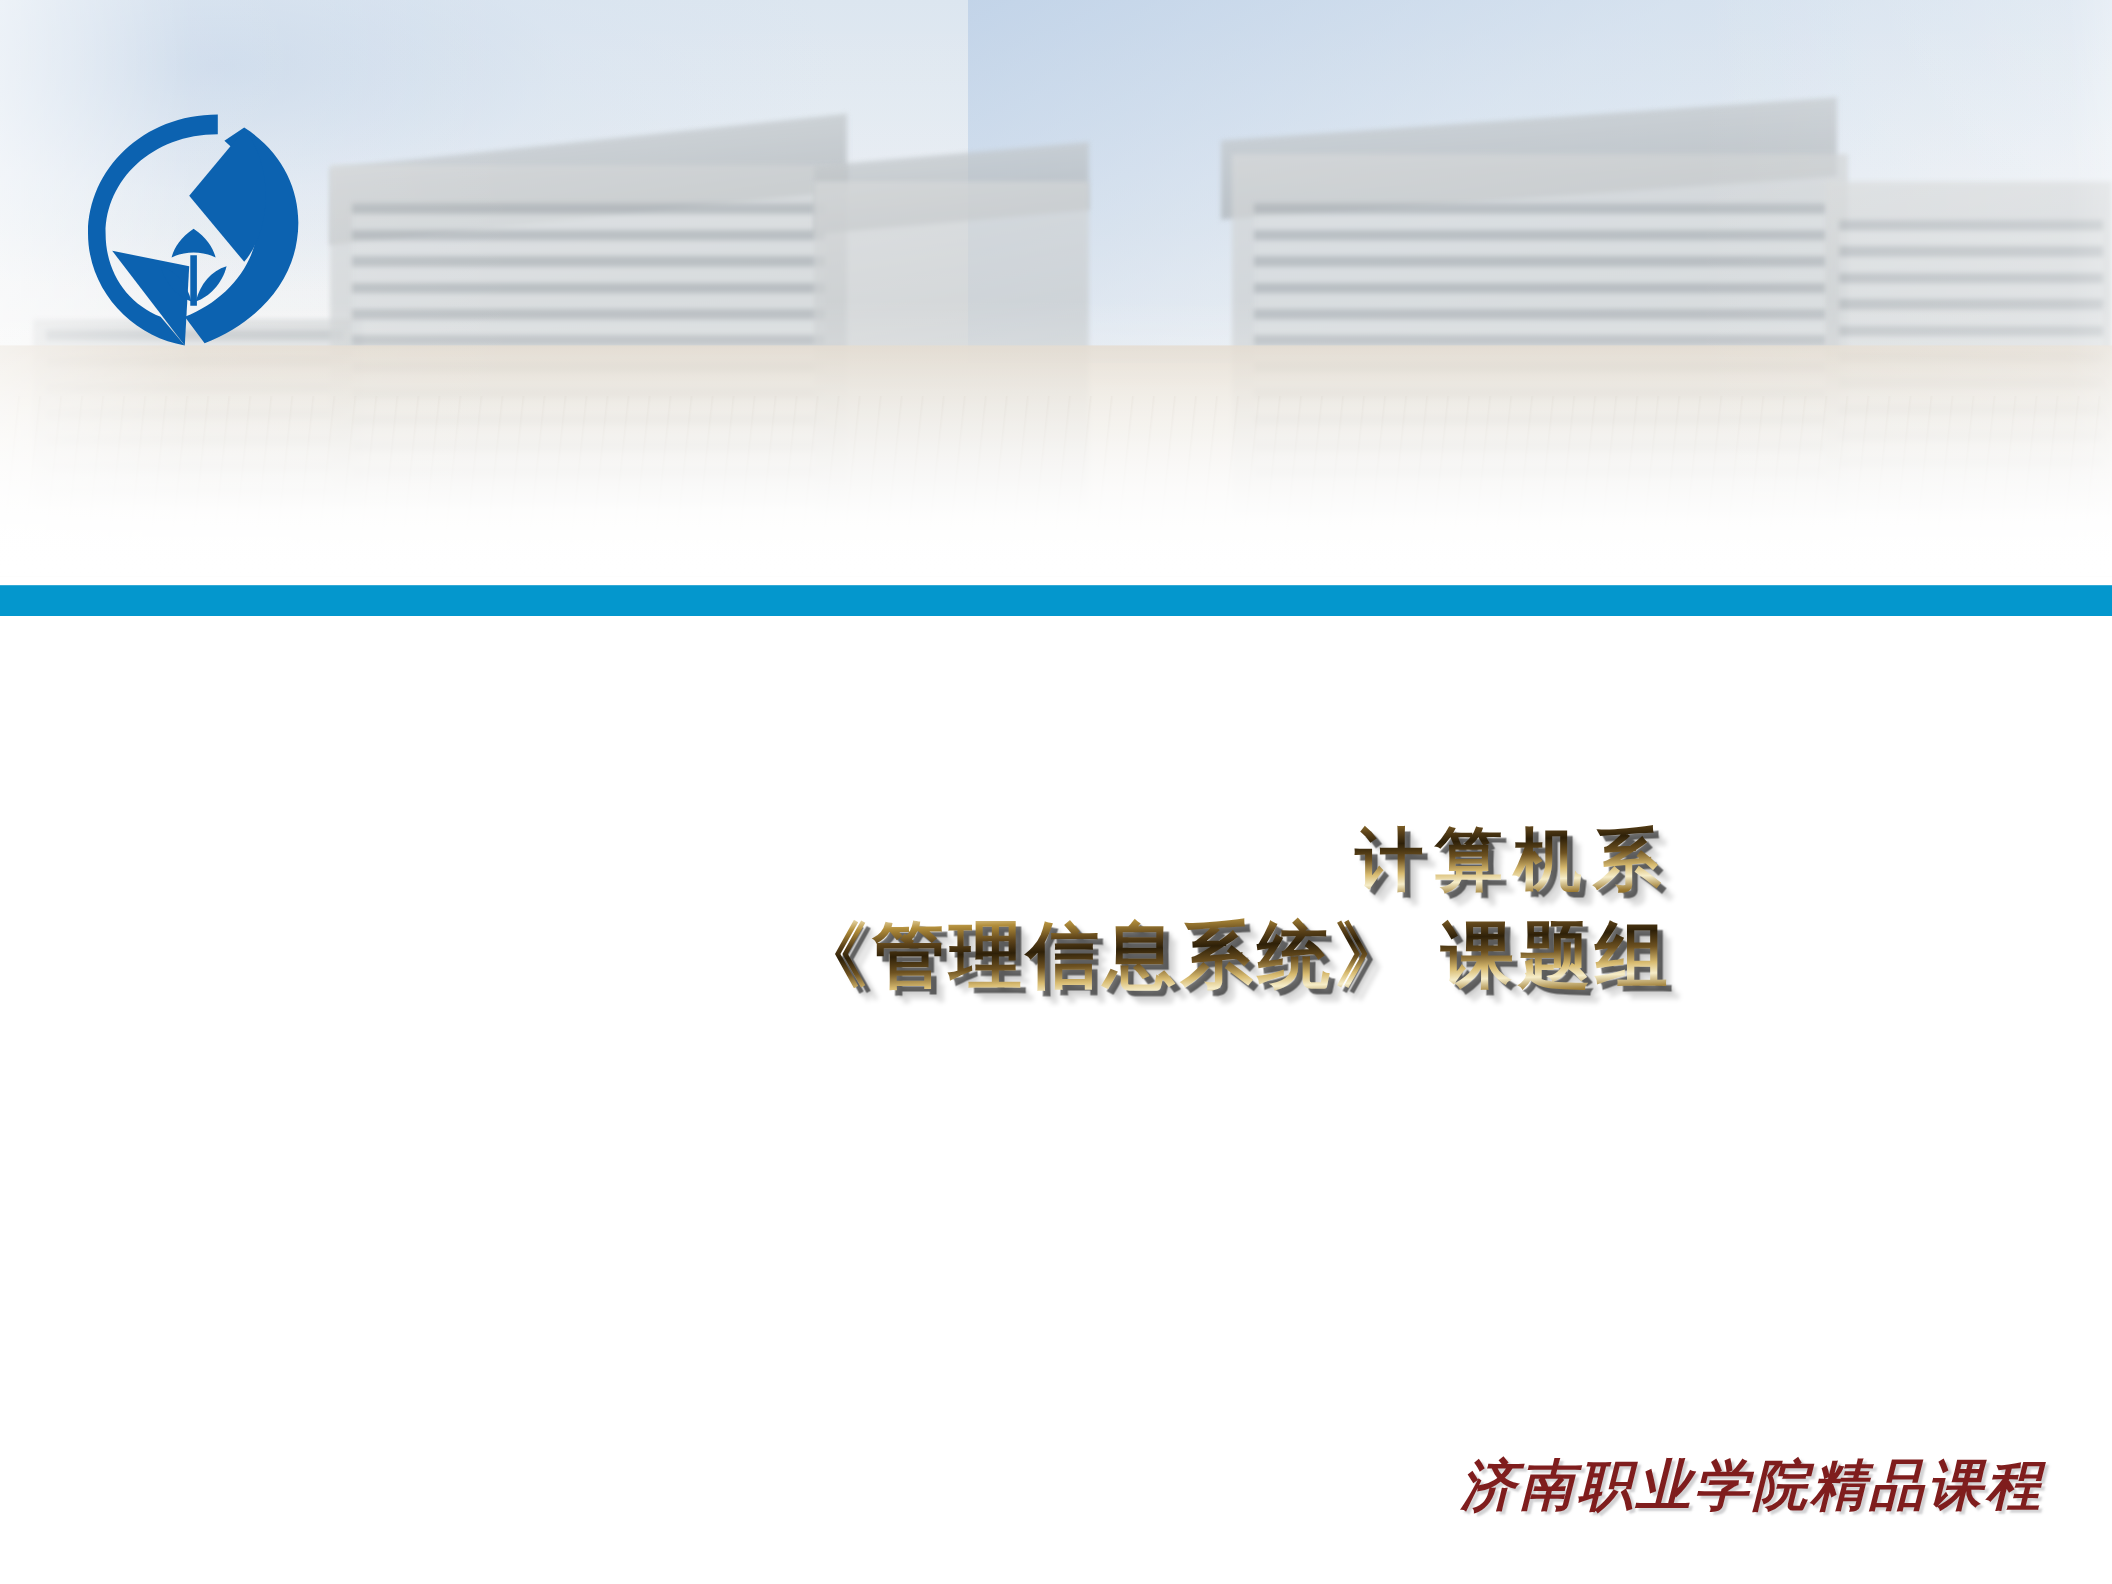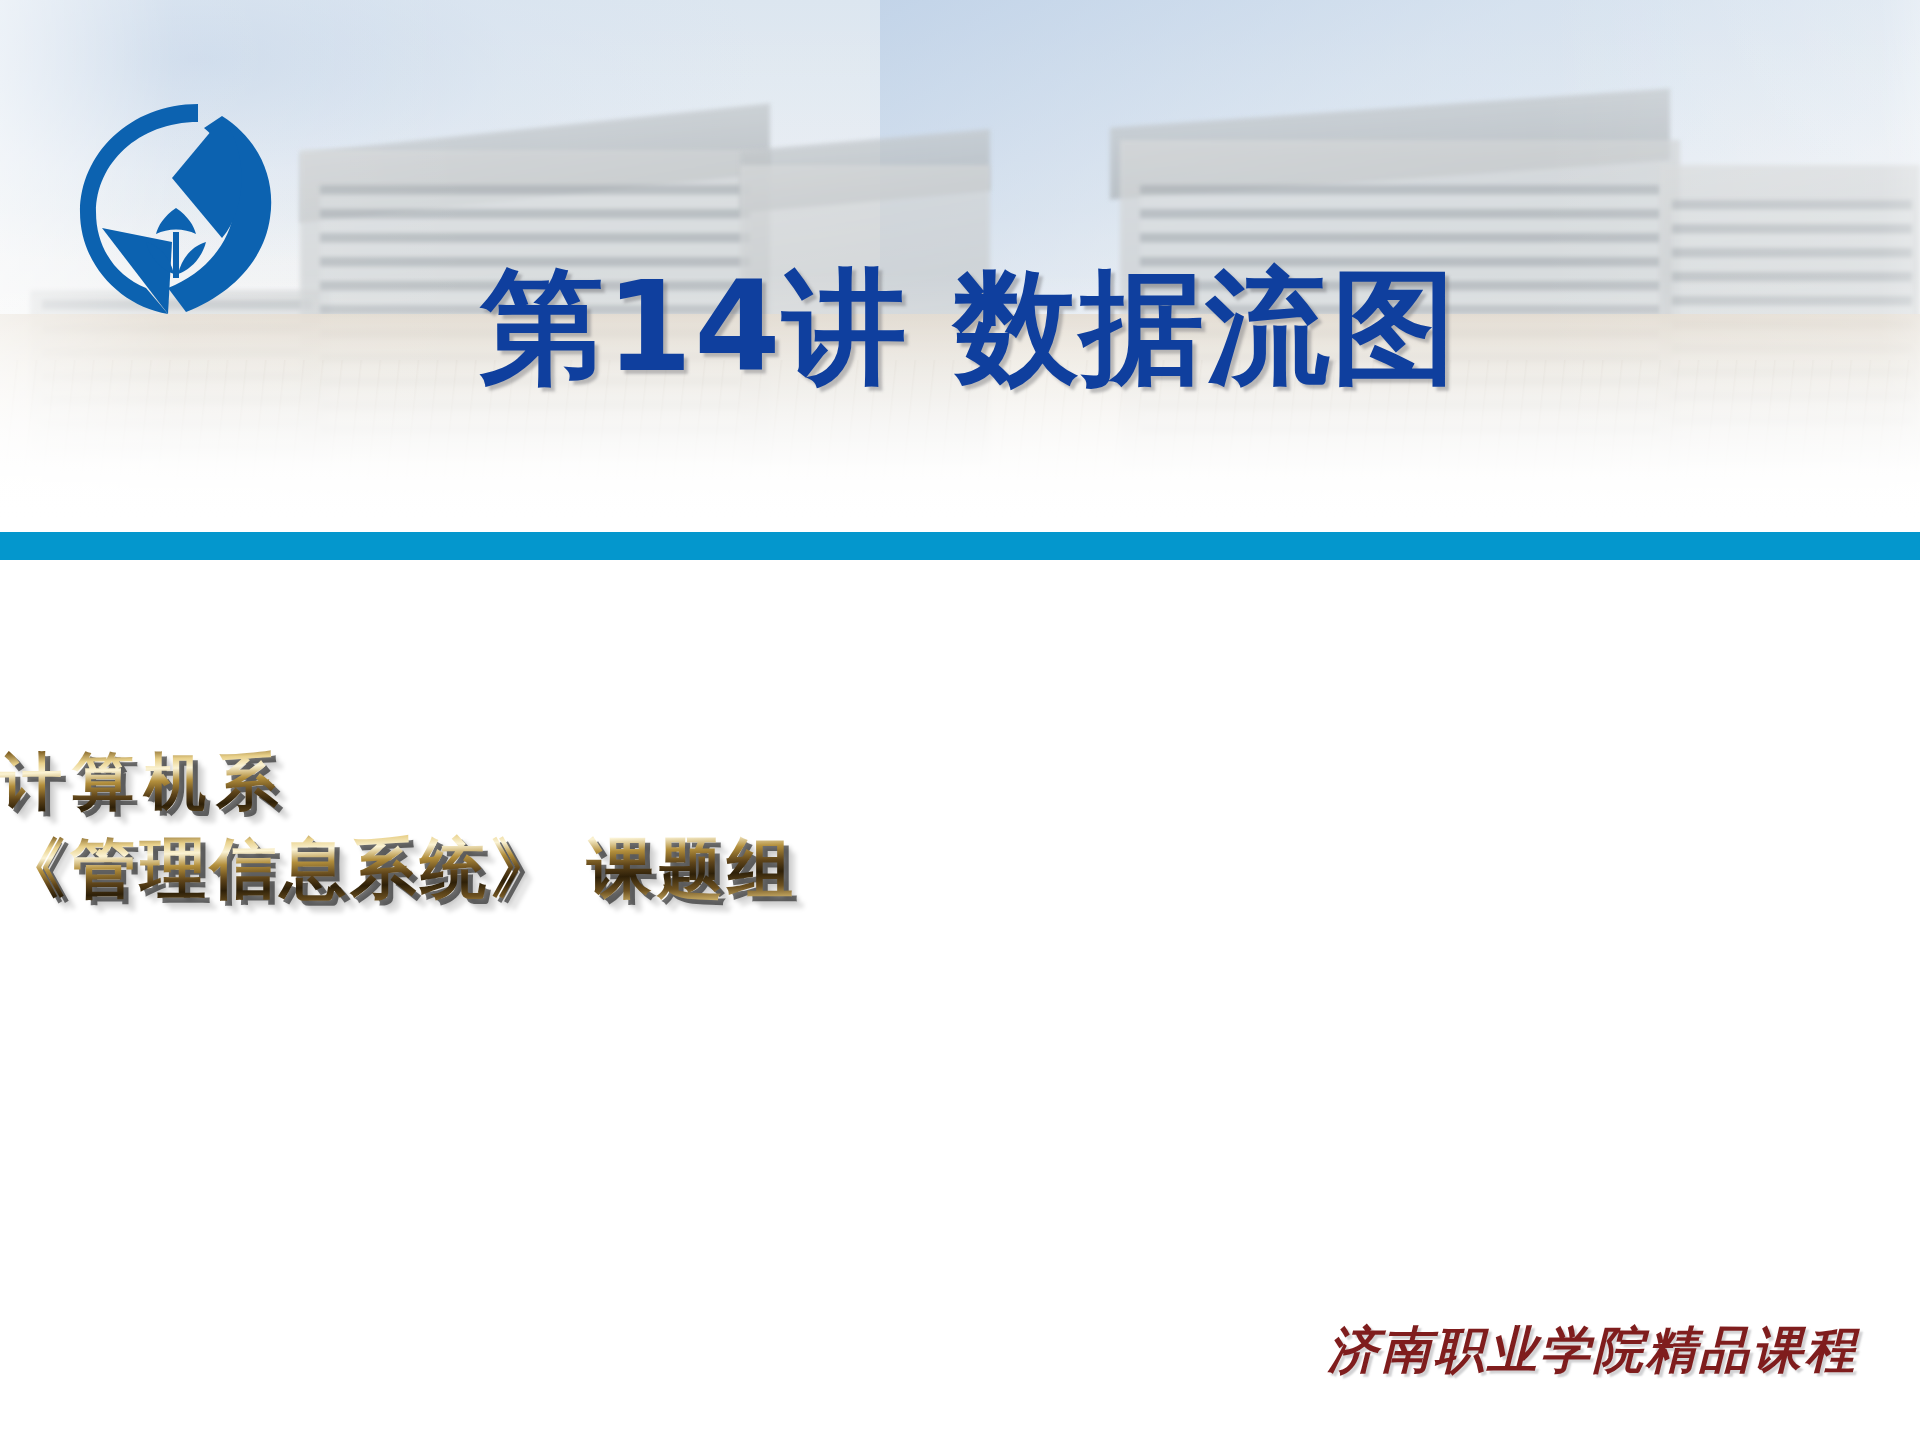--- a/index.html
+++ b/index.html
@@ -163,21 +163,21 @@
     background: #0497CD;
     z-index: 8;
   }
 
   
   .credits {
     position: absolute;
     left: 0;
     top: 740px;
     width: 1520px;
-    text-align: left;
+    text-align: right;
     z-index: 5;
   }
   .credit-line {
     font-family: "DejaVu Serif", "Liberation Serif", serif;
     font-weight: 700;
     white-space: nowrap;
     
     color: #3a2a10;
     background-image: linear-gradient(
         178deg,
@@ -272,21 +272,20 @@
                C 122 134, 116 124, 104 116 Z" fill="#0C62B0"></path>
 
       <path d="M74 150 C 78 166, 90 178, 102 182 C 98 166, 88 154, 74 150 Z" fill="#0C62B0"></path>
 
       <path d="M134 150 C 130 166, 118 178, 106 182 C 110 166, 120 154, 134 150 Z" fill="#0C62B0"></path>
 
       <path d="M101 140 L 107 140 L 107 186 L 101 186 Z" fill="#0C62B0"></path>
     </svg>
   </div>
 
-  <div class="slide-title">第14讲  数据流图</div>
 
   <div class="divider-band"></div>
 
   <div class="credits">
     <div class="credit-line dept">计算机系</div>
     <div class="credit-line group">《管理信息系统》 课题组</div>
   </div>
 
   <div class="footer-brand">济南职业学院精品课程</div>
 

